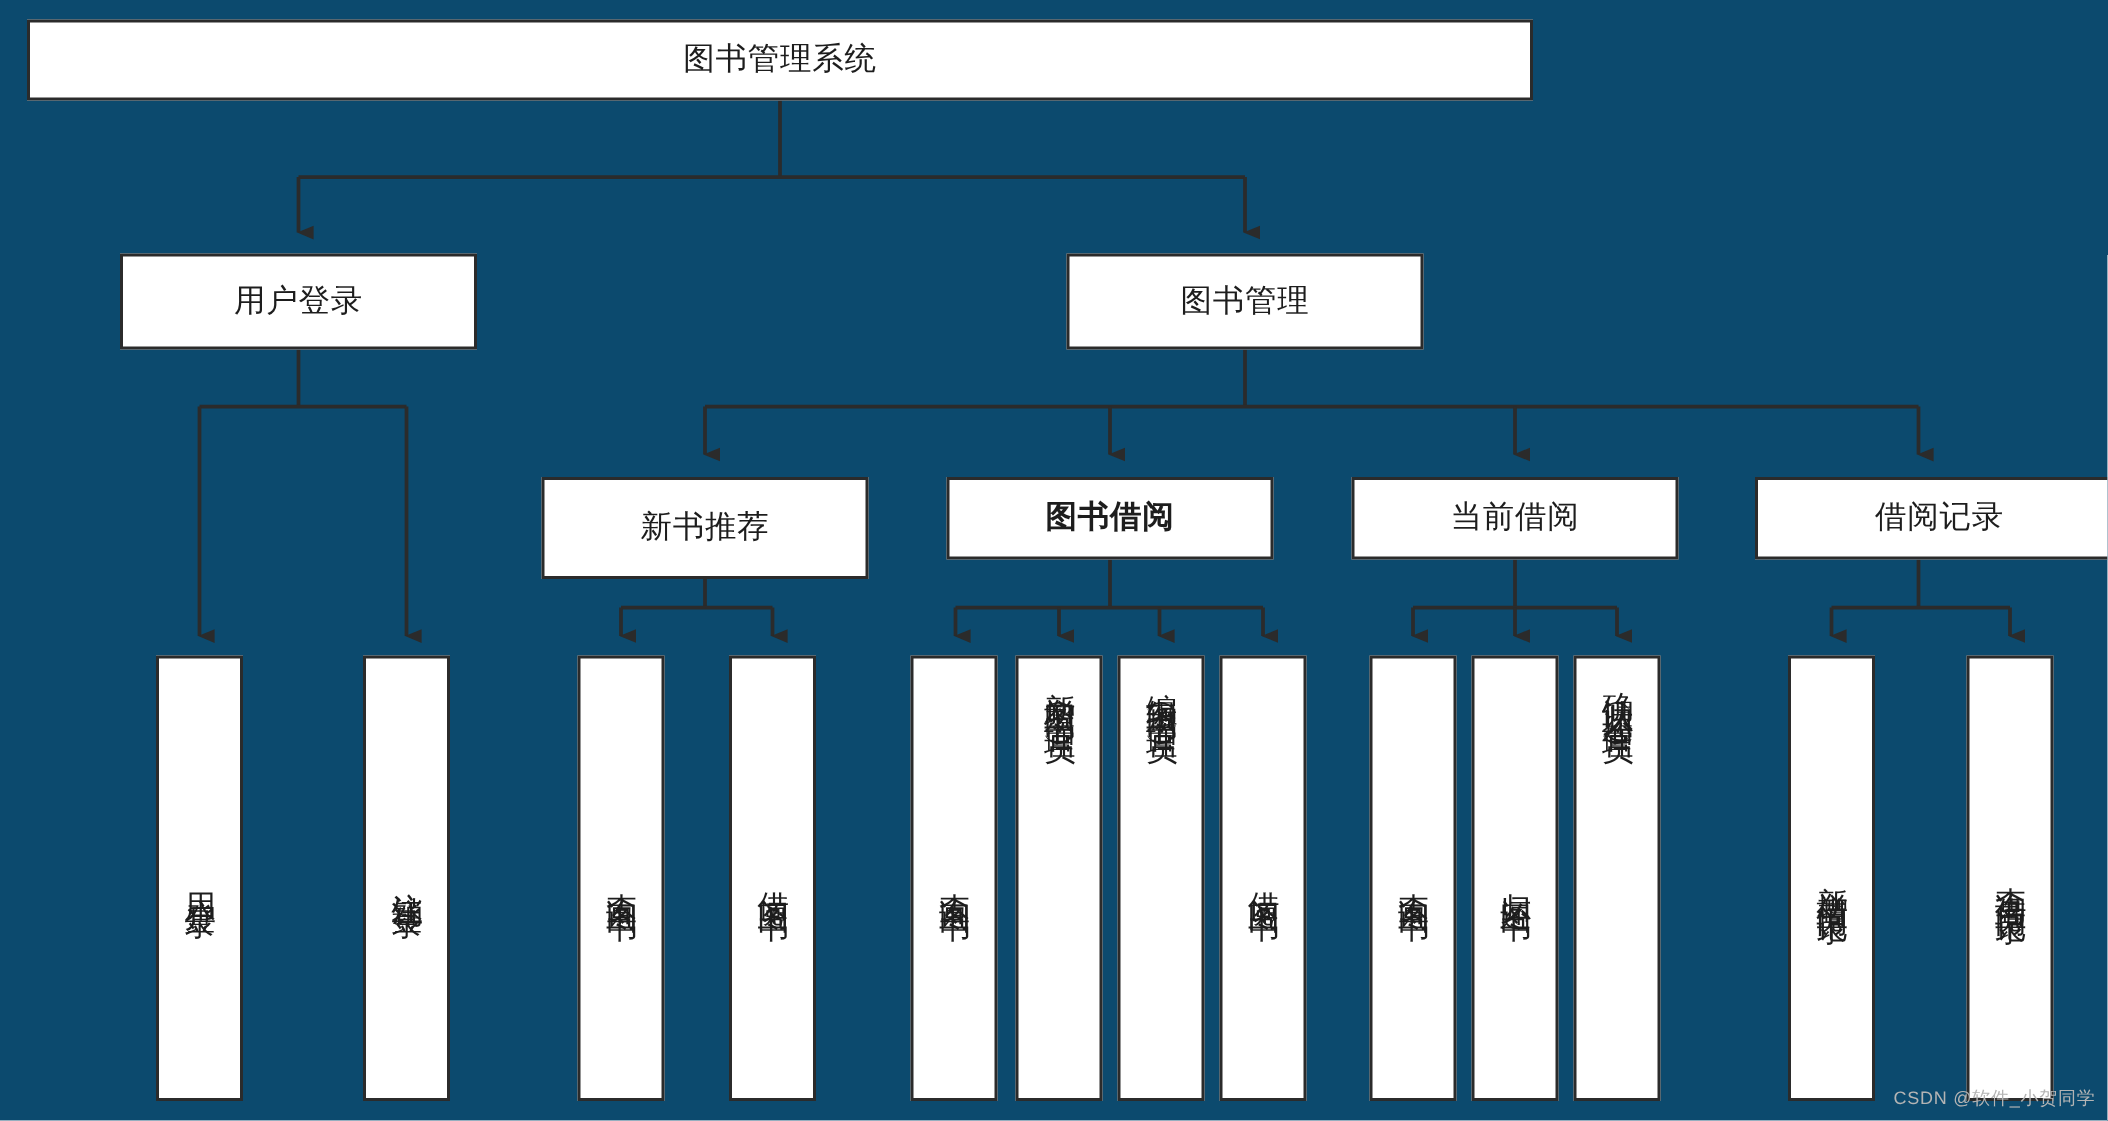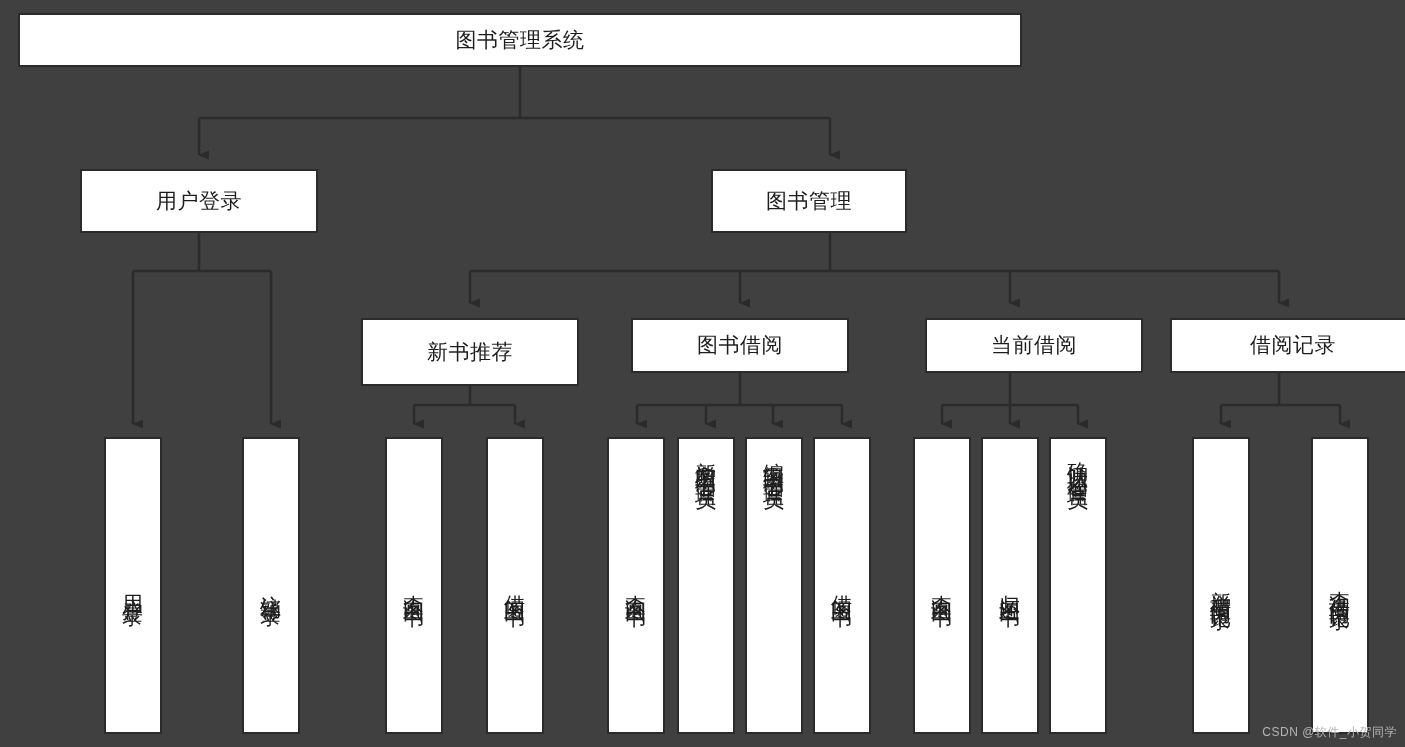--- a/index.html
+++ b/index.html
@@ -7,21 +7,21 @@
     padding: 0;
     background: #ffffff;
   }
   body {
     font-family: "Liberation Sans", "DejaVu Sans", sans-serif;
   }
   #canvas {
     position: relative;
     width: 1405px;
     height: 747px;
-    background: #404040;
+    background: #0c4a6e;
     overflow: hidden;
   }
   svg#edges {
     position: absolute;
     left: 0;
     top: 0;
     width: 1405px;
     height: 747px;
     pointer-events: none;
   }
@@ -130,31 +130,31 @@
     </g>
   </svg>
 
   <div class="node node-h" style="left:18px; top:13px; width:1004px; height:54px;">
     <span class="label">图书管理系统</span>
   </div>
 
   <div class="node node-h" style="left:80px; top:169px; width:238px; height:64px;">
     <span class="label">用户登录</span>
   </div>
-  <div class="node node-h" style="left:711px; top:169px; width:196px; height:64px;">
+  <div class="node node-h" style="left:711px; top:169px; width:238px; height:64px;">
     <span class="label">图书管理</span>
   </div>
 
   <div class="node node-h" style="left:361px; top:318px; width:218px; height:68px;">
     <span class="label">新书推荐</span>
   </div>
-  <div class="node node-h" style="left:631px; top:318px; width:218px; height:55px;">
+  <div class="node node-h" style="left:631px; top:318px; width:218px; height:55px;font-weight:bold;">
     <span class="label">图书借阅</span>
   </div>
-  <div class="node node-h" style="left:901px; top:318px; width:218px; height:55px;margin-left:24px;">
+  <div class="node node-h" style="left:901px; top:318px; width:218px; height:55px;">
     <span class="label">当前借阅</span>
   </div>
   <div class="node node-h" style="left:1170px; top:318px; width:246px; height:55px;">
     <span class="label">借阅记录</span>
   </div>
 
   <div class="node node-v center-text" style="left:104px; top:437px; width:58px; height:297px;">
     <span class="label">用户登录</span>
   </div>
   <div class="node node-v center-text" style="left:242px; top:437px; width:58px; height:297px;">

